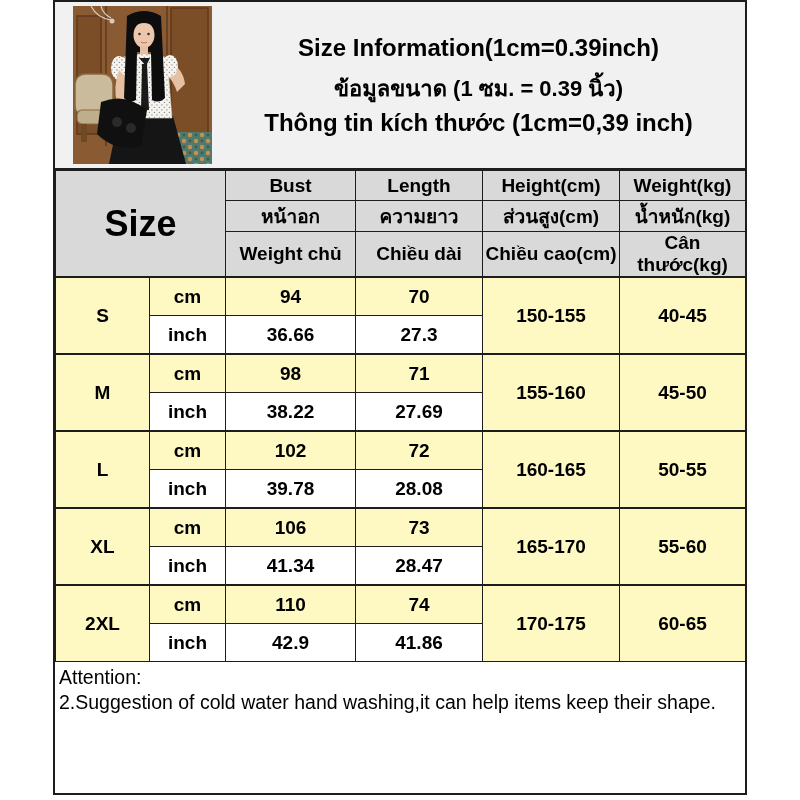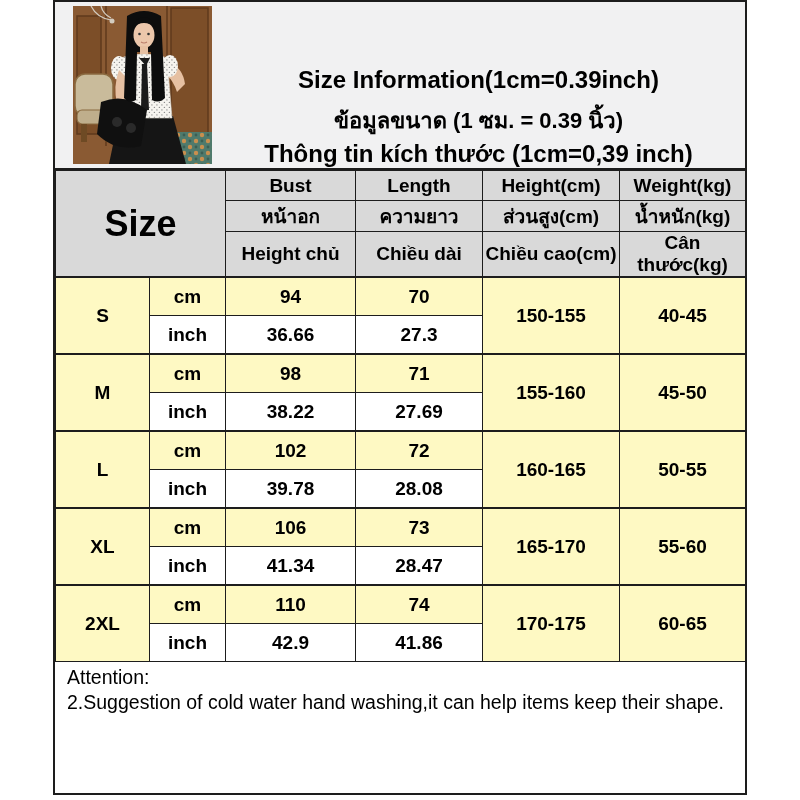--- a/index.html
+++ b/index.html
@@ -7,21 +7,21 @@
     width:800px;height:800px;position:relative;overflow:hidden;
     font-family:"Liberation Sans","DejaVu Sans",sans-serif;color:#000;
   }
   .sheet{
     position:absolute;left:53px;top:0;width:690px;height:791px;
     border:2px solid #1d1d1d;background:#ffffff;
   }
   
   .top-band{
     height:166px;background:#f1f1f2;border-bottom:2px solid #1d1d1d;
-    display:flex;align-items:flex-end;
+    display:flex;align-items:center;
   }
   .photo{
     width:139px;height:158px;margin:4px 0 4px 18px;flex:0 0 auto;
     overflow:hidden;
   }
   .titles{flex:1;text-align:center;font-weight:bold;line-height:1.15;}
   .title-en{font-size:24px;}
   .title-th{font-size:22px;margin-top:15px;}
   .title-vi{font-size:24px;margin-top:7px;}
   
@@ -33,21 +33,21 @@
   thead td{background:#d9d9d9;height:29px;}
   td.size-head{font-size:36px;}
   tbody td{height:37px;}
   tbody tr.cm-row td{background:#fef9c3;}
   tbody tr.inch-row td{background:#ffffff;}
   tbody td.size-cell{background:#d9d9d9;}
   tbody td.range-cell{background:#f2f2f2;}
   tr.block-top td{border-top:2px solid #1d1d1d;}
   
   .attention{
-    background:#ffffff;padding:3px 8px 0 12px;
+    background:#ffffff;padding:3px 8px 0 4px;
     font-size:19.5px;line-height:1.3;font-weight:normal;
   }
 </style>
 </head>
 <body>
 
 <div class="sheet">
 
   <div class="top-band">
     <div class="photo">
@@ -143,21 +143,21 @@
         <td>Height(cm)</td>
         <td>Weight(kg)</td>
       </tr>
       <tr>
         <td>หน้าอก</td>
         <td>ความยาว</td>
         <td>ส่วนสูง(cm)</td>
         <td>น้ำหนัก(kg)</td>
       </tr>
       <tr>
-        <td>Height chủ</td>
+        <td>Weight chủ</td>
         <td>Chiều dài</td>
         <td>Chiều cao(cm)</td>
         <td>Cân thước(kg)</td>
       </tr>
     </thead>
     <tbody>
 
       <tr class="cm-row block-top">
         <td class="size-cell" rowspan="2">S</td>
         <td class="unit-cell">cm</td>

